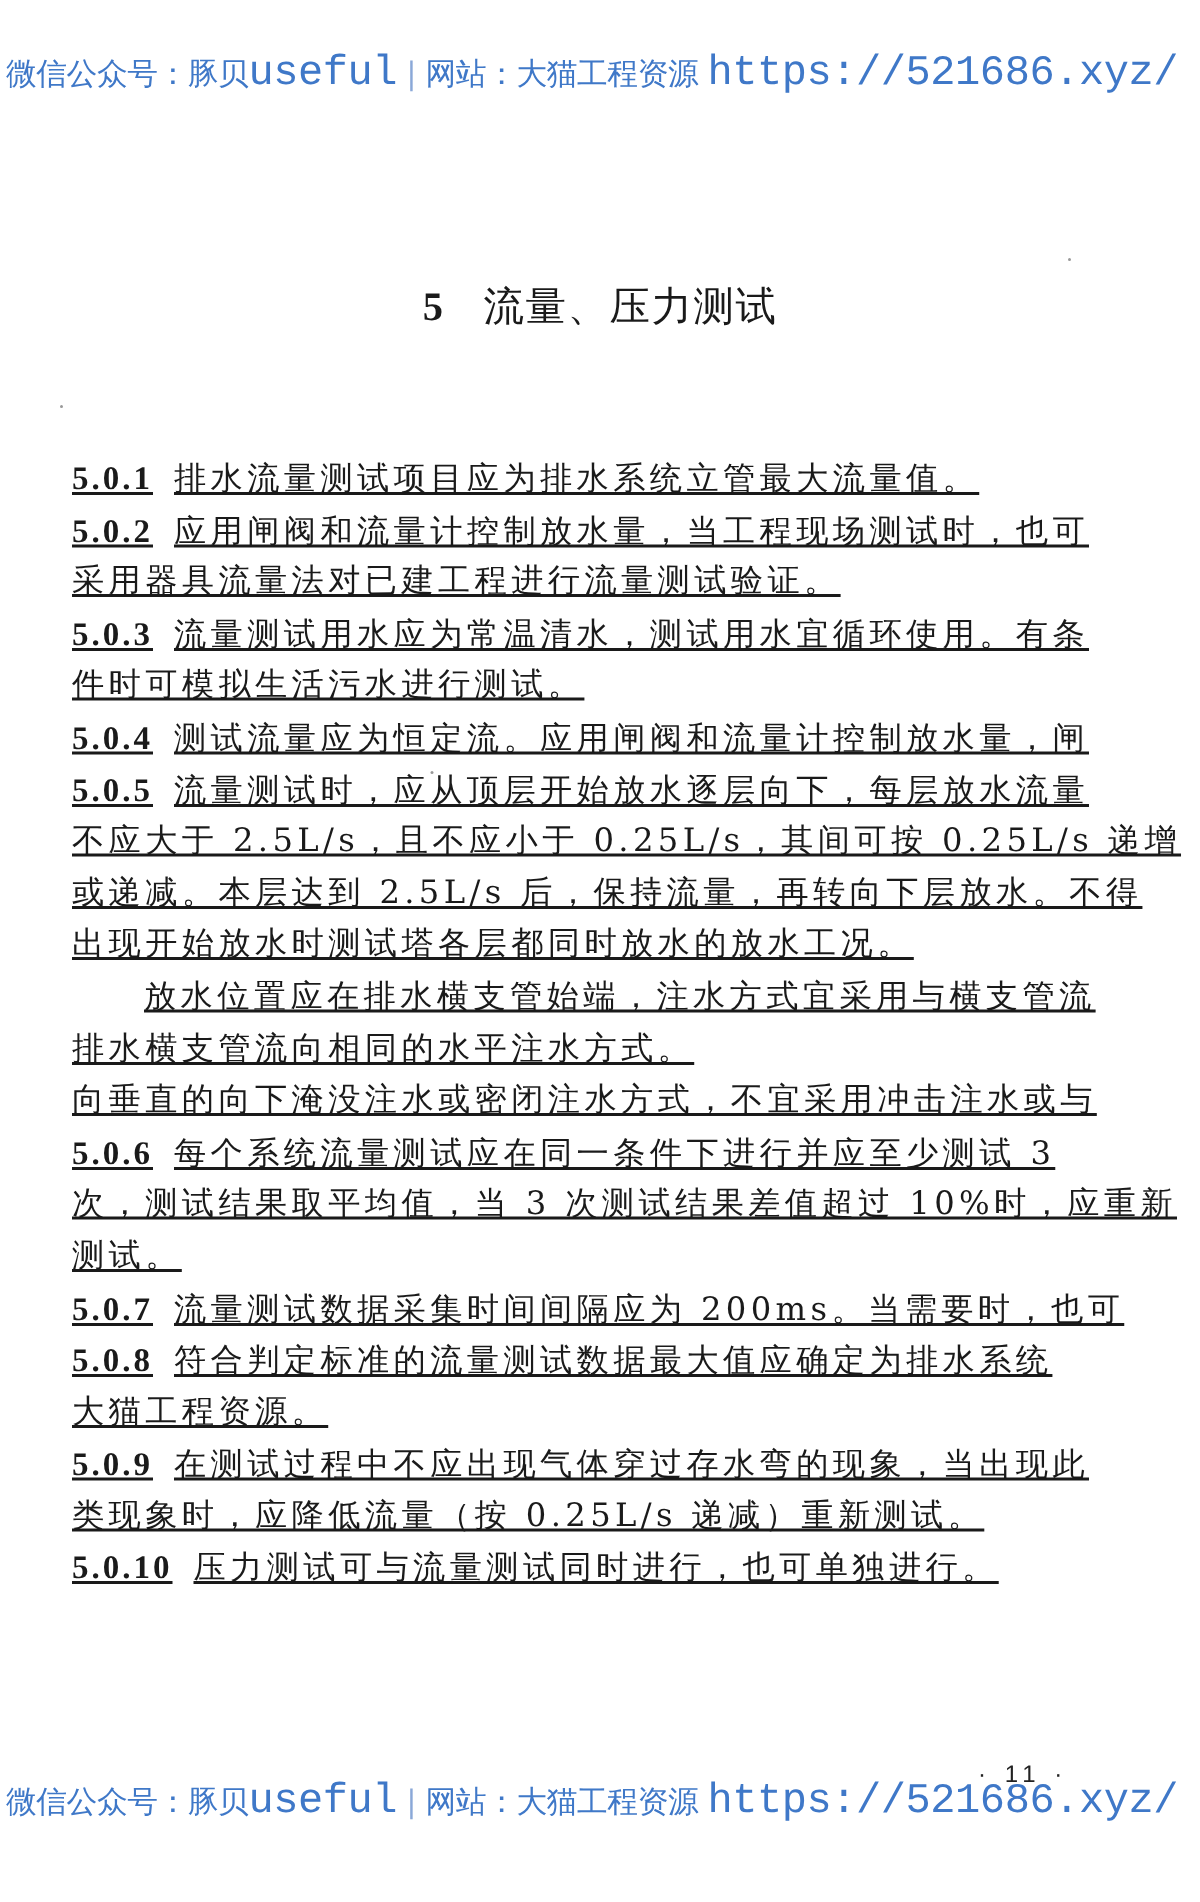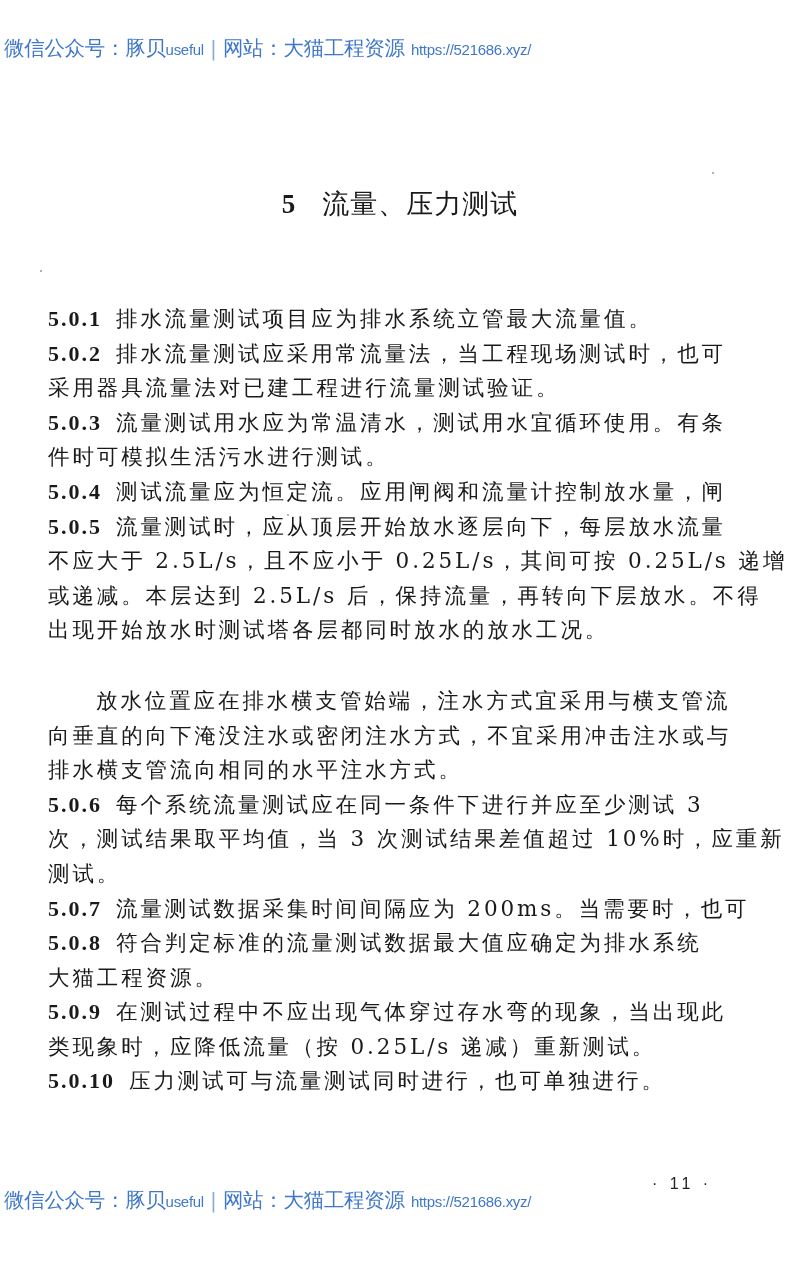--- a/index.html
+++ b/index.html
@@ -5,69 +5,69 @@
   html, body { margin: 0; padding: 0; }
   body {
     width: 800px; height: 1268px; background: #ffffff; position: relative; overflow: hidden;
     font-family: "DejaVu Serif", "Liberation Serif", serif; color: #1a1a1a;
   }
   .watermark {
     position: absolute; left: 0; width: 800px; white-space: nowrap;
     font-family: "DejaVu Serif", "Liberation Serif", serif;
     font-size: 20.5px; color: #3f78c8; letter-spacing: -0.3px;
   }
-  .watermark .mono { font-family: Liberation Sans, sans-serif; font-size: 15px; }
+  .watermark .mono { font-family: Liberation Mono, monospace; font-size: 28px; }
   .wm-top { top: 34px; left: 4px; }
   .wm-bottom { top: 1186px; left: 4px; }
   .title {
     position: absolute; top: 186px; left: 0; width: 800px; text-align: center;
     font-size: 27px; letter-spacing: 1px;
   }
   .title .num { font-weight: bold; margin-right: 26px; font-family: "Liberation Serif", serif; }
-  .content { position: absolute; top: 302px; left: 48px; width: 680px; }
+  .content { position: absolute; top: 302px; left: 48px; width: 680px; text-decoration: underline; }
   .line {
     height: 34.6px; line-height: 34.6px; font-size: 21.5px; white-space: nowrap;
     letter-spacing: 2.9px;
   }
   .clause-no {
     font-weight: bold; font-family: "Liberation Serif", "DejaVu Serif", serif;
     letter-spacing: 2px; margin-right: 14px; font-size: 22px;
   }
-  .indent { padding-left: 48px; margin-top: 36px; }
+  .indent { padding-left: 48px; }
   .page-num {
     position: absolute; top: 1175px; left: 652px; font-size: 16px; color: #222;
     font-family: Liberation Sans, sans-serif; letter-spacing: 4px;
   }
   .speck { position: absolute; width: 2px; height: 2px; background: #999; border-radius: 1px; }
 </style>
 </head>
 <body>
 
 <div class="watermark wm-top">
   <span>微信公众号：豚贝</span><span class="mono">useful</span><span style="color:#8aa8d8"> | </span><span>网站：大猫工程资源 </span><span class="mono">https://521686.xyz/</span>
 </div>
 
 <div class="title">
   <span class="num">5</span><span>流量、压力测试</span>
 </div>
 
 <div class="content" id="body-lines">
     <div class="line"><span class="clause-no">5.0.1</span><span>排水流量测试项目应为排水系统立管最大流量值。</span></div>
-    <div class="line"><span class="clause-no">5.0.2</span><span>排水流量测试应采用常流量法，当工程现场测试时，也可</span></div>
+    <div class="line"><span class="clause-no">5.0.2</span><span>应用闸阀和流量计控制放水量，当工程现场测试时，也可</span></div>
     <div class="line"><span>采用器具流量法对已建工程进行流量测试验证。</span></div>
     <div class="line"><span class="clause-no">5.0.3</span><span>流量测试用水应为常温清水，测试用水宜循环使用。有条</span></div>
     <div class="line"><span>件时可模拟生活污水进行测试。</span></div>
     <div class="line"><span class="clause-no">5.0.4</span><span>测试流量应为恒定流。应用闸阀和流量计控制放水量，闸</span></div>
     <div class="line"><span class="clause-no">5.0.5</span><span>流量测试时，应从顶层开始放水逐层向下，每层放水流量</span></div>
     <div class="line"><span>不应大于 2.5L/s，且不应小于 0.25L/s，其间可按 0.25L/s 递增</span></div>
     <div class="line"><span>或递减。本层达到 2.5L/s 后，保持流量，再转向下层放水。不得</span></div>
     <div class="line"><span>出现开始放水时测试塔各层都同时放水的放水工况。</span></div>
     <div class="line indent"><span>放水位置应在排水横支管始端，注水方式宜采用与横支管流</span></div>
+    <div class="line"><span>排水横支管流向相同的水平注水方式。</span></div>
     <div class="line"><span>向垂直的向下淹没注水或密闭注水方式，不宜采用冲击注水或与</span></div>
-    <div class="line"><span>排水横支管流向相同的水平注水方式。</span></div>
     <div class="line"><span class="clause-no">5.0.6</span><span>每个系统流量测试应在同一条件下进行并应至少测试 3</span></div>
     <div class="line"><span>次，测试结果取平均值，当 3 次测试结果差值超过 10%时，应重新</span></div>
     <div class="line"><span>测试。</span></div>
     <div class="line"><span class="clause-no">5.0.7</span><span>流量测试数据采集时间间隔应为 200ms。当需要时，也可</span></div>
     <div class="line"><span class="clause-no">5.0.8</span><span>符合判定标准的流量测试数据最大值应确定为排水系统</span></div>
     <div class="line"><span>大猫工程资源。</span></div>
     <div class="line"><span class="clause-no">5.0.9</span><span>在测试过程中不应出现气体穿过存水弯的现象，当出现此</span></div>
     <div class="line"><span>类现象时，应降低流量（按 0.25L/s 递减）重新测试。</span></div>
     <div class="line"><span class="clause-no">5.0.10</span><span>压力测试可与流量测试同时进行，也可单独进行。</span></div>
   </div>

